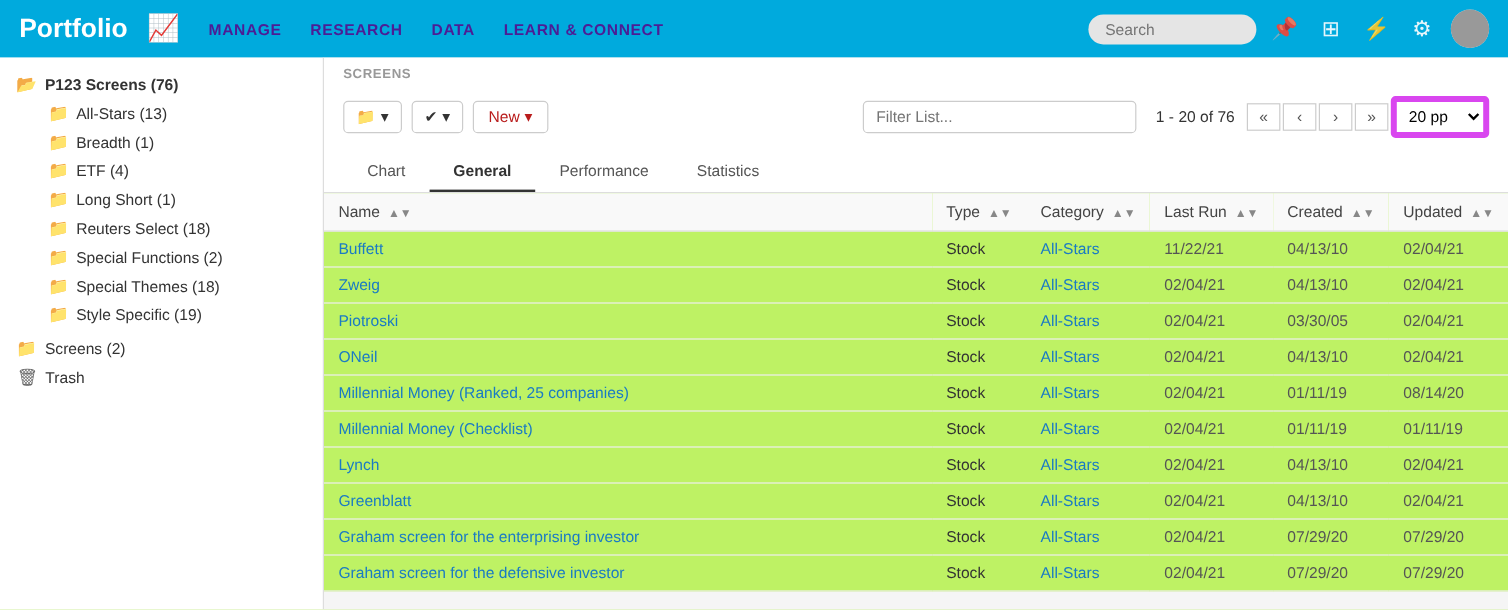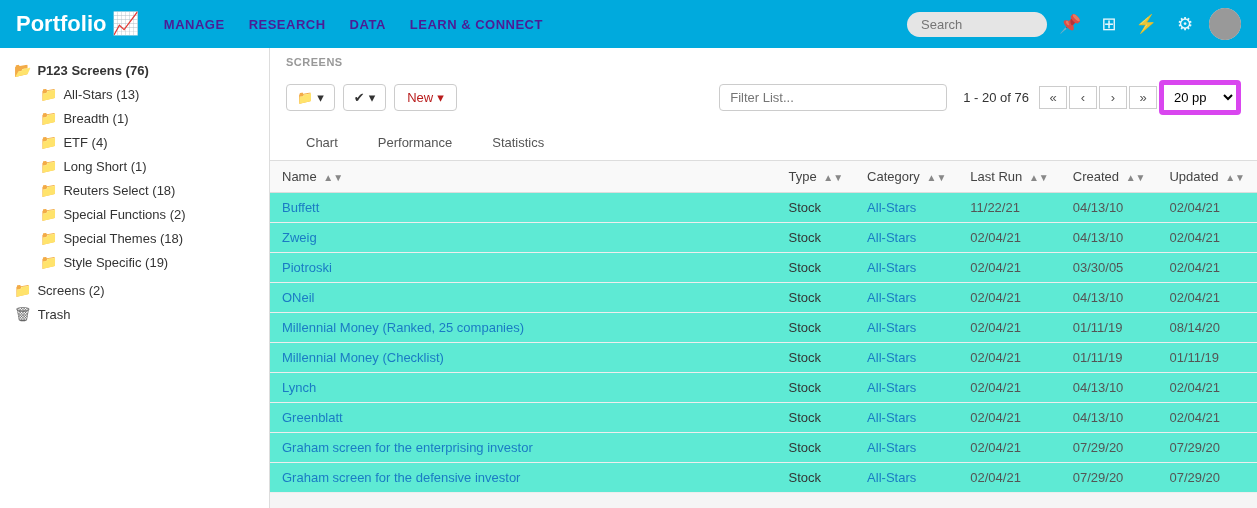--- a/index.html
+++ b/index.html
@@ -3,21 +3,21 @@
   <meta charset="utf-8">
   <style>
     * { box-sizing: border-box; margin: 0; padding: 0; }
     body { font-family: Arial, Helvetica, sans-serif; font-size: 13px; background: #f5f5f5; overflow: hidden; }
 
     
     .topnav {
       display: flex; align-items: center; background: #00aadd; height: 48px; padding: 0 16px; gap: 24px;
     }
     .topnav-logo {
-      color: white; font-size: 22px; font-weight: bold; display: flex; align-items: center; gap: 6px; white-space: nowrap;
+      color: white; font-size: 22px; font-weight: bold; display: flex; align-items: center; gap: 16px; white-space: nowrap;
     }
     .topnav-links { display: flex; gap: 24px; flex: 1; }
     .topnav-link {
       color: #4c1d95; font-size: 13px; font-weight: bold; text-transform: uppercase; cursor: pointer; letter-spacing: 0.5px;
     }
     .topnav-right { display: flex; align-items: center; gap: 10px; margin-left: auto; }
     .search-box {
       background: #e5e5e5; border: none; border-radius: 20px; padding: 5px 14px; font-size: 13px; width: 140px; outline: none;
     }
     .nav-icon {
@@ -72,21 +72,21 @@
       border: 5px solid #d946ef; background: white; padding: 4px 6px; font-size: 13px; border-radius: 4px; cursor: pointer;
     }
 
     .tabs { display: flex; gap: 0; border-bottom: none; margin-top: 4px; }
     .tab {
       padding: 8px 20px; font-size: 13px; cursor: pointer; color: #555; border-bottom: 2px solid transparent;
     }
     .tab.active { color: #333; font-weight: bold; border-bottom: 2px solid #333; }
 
     
-    .table-container { padding: 0; background: #5eead4; }
+    .table-container { padding: 0; background: #bef264; }
     table { width: 100%; border-collapse: collapse; font-size: 13px; }
     thead tr { background: #f9f9f9; border-bottom: 1px solid #ddd; }
     thead th {
       padding: 8px 12px; text-align: left; font-weight: normal; color: #444; white-space: nowrap; border-bottom: 1px solid #ddd; cursor: pointer;
     }
     .sort-arrows { font-size: 10px; color: #888; margin-left: 3px; }
     tbody tr { border-bottom: 1px solid #eee; }
     tbody td { padding: 7px 12px; color: #333; }
     .cell-link { color: #1a7bc4; cursor: pointer; }
     .cell-allstars { color: #1a7bc4; cursor: pointer; }
@@ -195,20 +195,21 @@
           <button class="page-btn">»</button>
           <select class="pp-select">
             <option>20 pp</option>
             <option>50 pp</option>
             <option>100 pp</option>
           </select>
         </div>
       </div>
       <div class="tabs">
         <div class="tab">Chart</div>
+        <div class="tab active">General</div>
         <div class="tab">Performance</div>
         <div class="tab">Statistics</div>
       </div>
     </div>
 
     <div class="table-container">
       <table>
         <thead>
           <tr>
             <th class="name-col">

